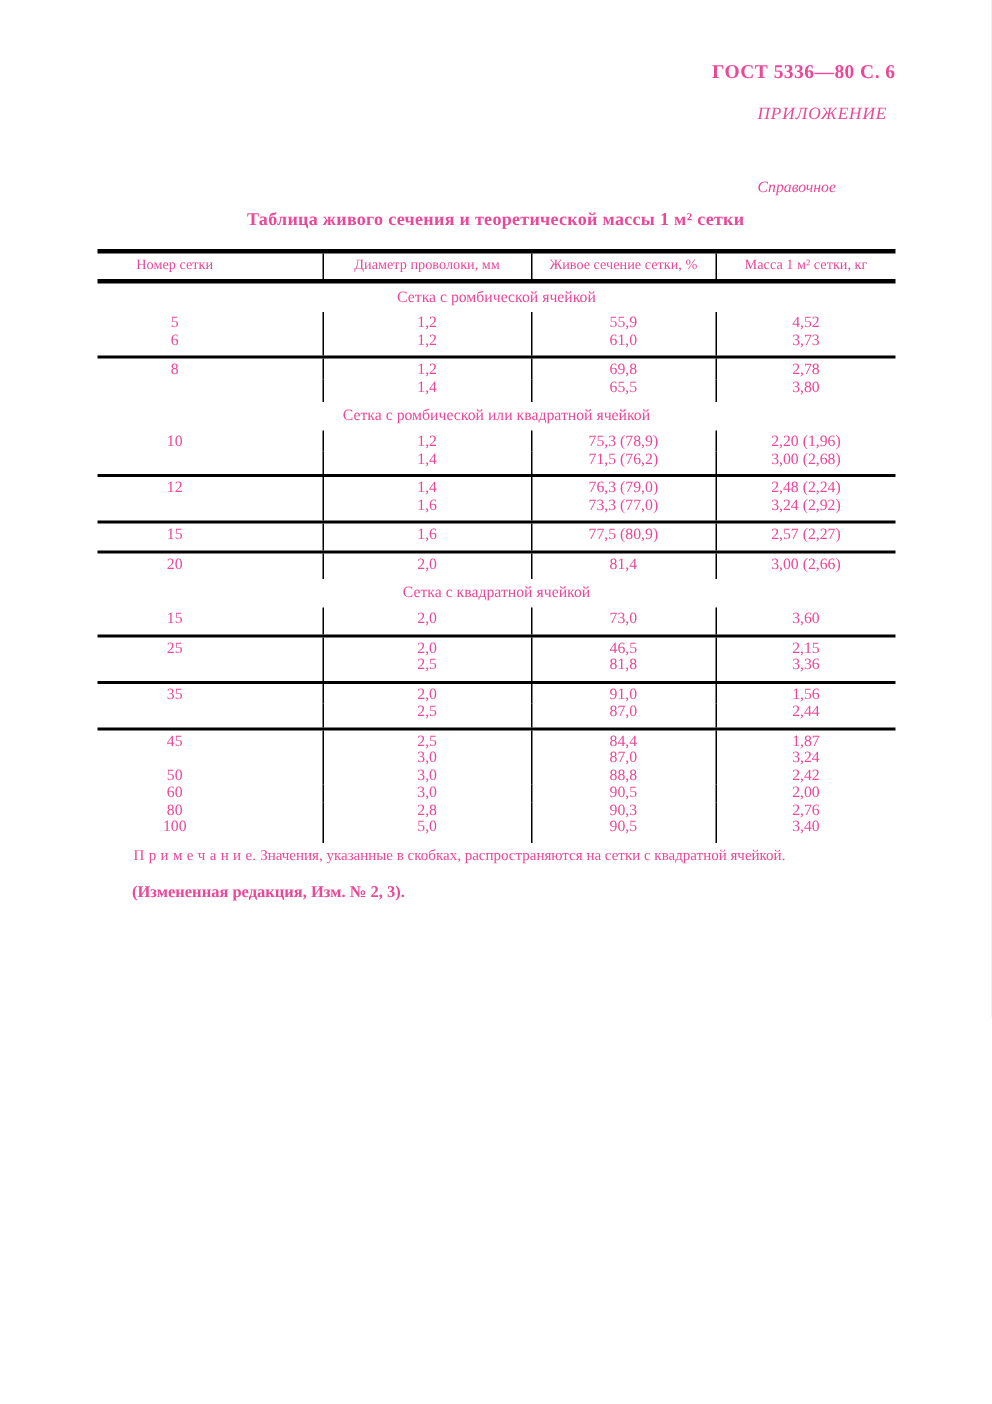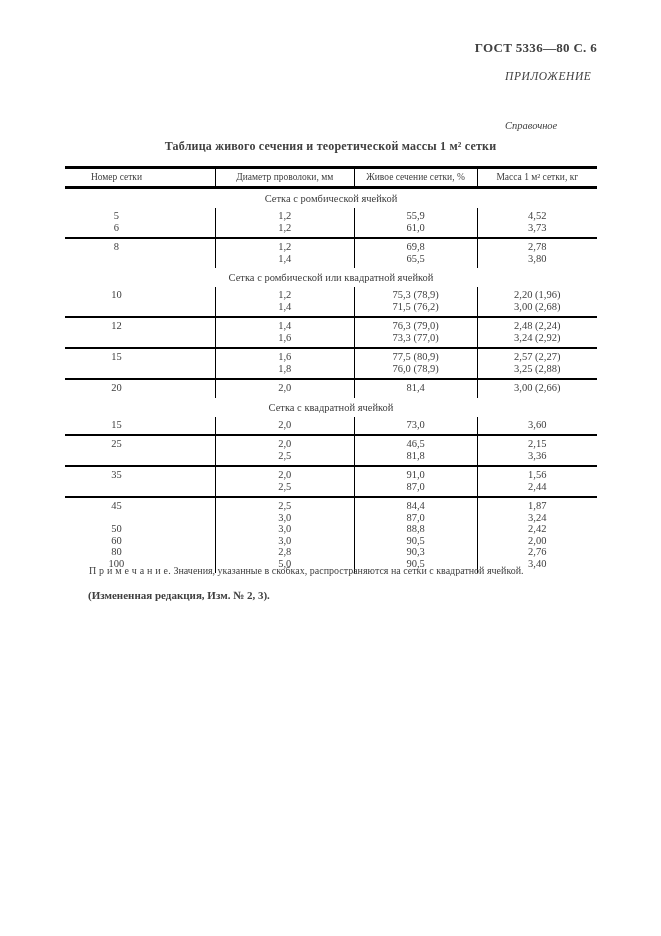--- a/index.html
+++ b/index.html
@@ -2,21 +2,21 @@
 <html><head>
 <meta charset="utf-8">
 <style>
   html, body { margin: 0; padding: 0; background: #e8e8e8; }
   .page {
     position: relative;
     width: 661px;
     height: 936px;
     margin: 0 auto;
     background: #ffffff;
-    color: #404040;
+    color: #ec4899;
     font-family: "Liberation Serif", "DejaVu Serif", serif;
     overflow: hidden;
   }
 
   .gost-ref {
     position: absolute;
     top: 40px;
     right: 64px;
     font-size: 13px;
     font-weight: bold;
@@ -195,26 +195,20 @@
           <div class="c c4">3,24 (2,92)</div>
         </div>
       </div>
       <div class="tgroup">
         <div class="trow">
           <div class="c c1">15</div>
           <div class="c c2">1,6</div>
           <div class="c c3">77,5 (80,9)</div>
           <div class="c c4">2,57 (2,27)</div>
         </div>
-        <div class="trow">
-          <div class="c c1"></div>
-          <div class="c c2">1,8</div>
-          <div class="c c3">76,0 (78,9)</div>
-          <div class="c c4">3,25 (2,88)</div>
-        </div>
       </div>
       <div class="tgroup">
         <div class="trow">
           <div class="c c1">20</div>
           <div class="c c2">2,0</div>
           <div class="c c3">81,4</div>
           <div class="c c4">3,00 (2,66)</div>
         </div>
       </div>
     </div>

